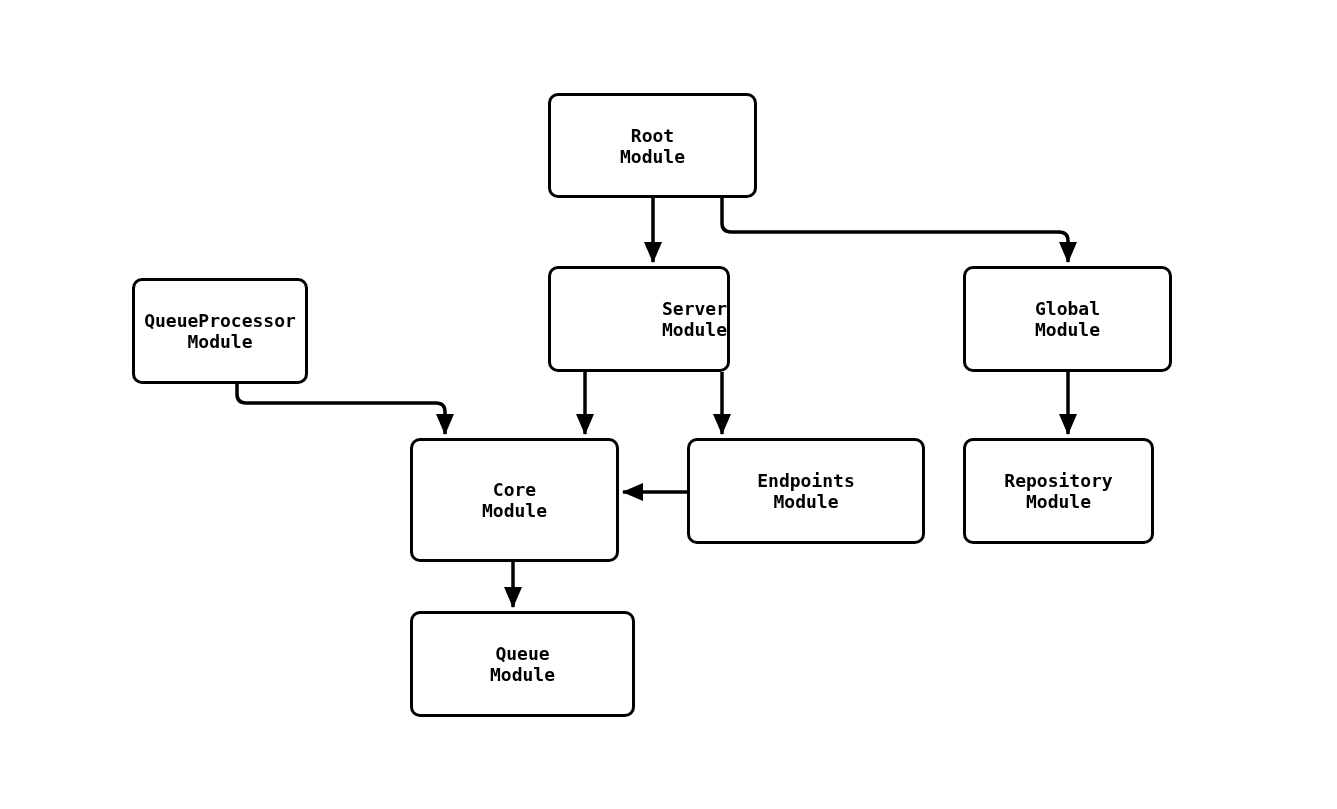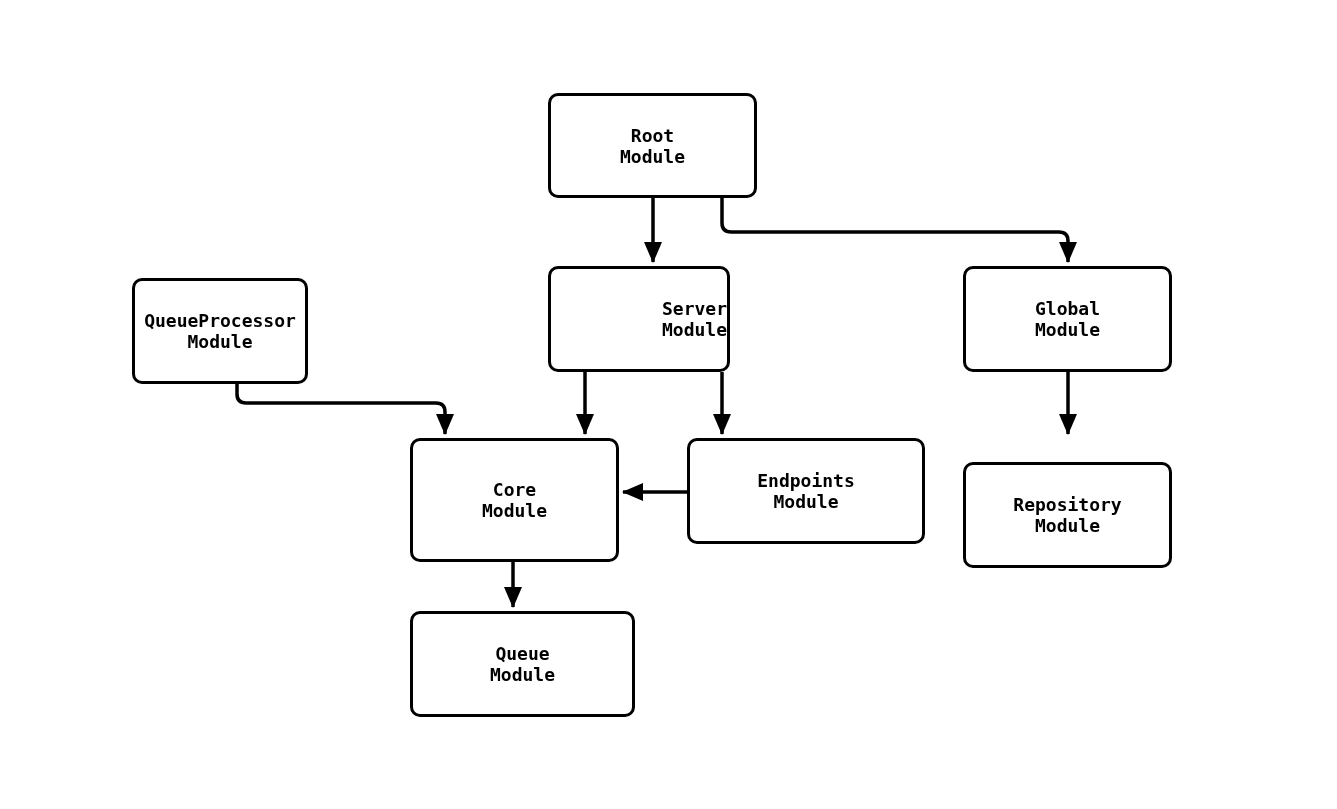--- a/index.html
+++ b/index.html
@@ -87,21 +87,21 @@
 Module</span>
   </div>
   <div class="node" style="left: 410px; top: 438px; width: 209px; height: 124px;">
     <span class="node-label">Core
 Module</span>
   </div>
   <div class="node" style="left: 687px; top: 438px; width: 238px; height: 106px;">
     <span class="node-label">Endpoints
 Module</span>
   </div>
-  <div class="node" style="left: 963px; top: 438px; width: 209px; height: 106px; margin-top: 24px;">
+  <div class="node" style="left: 963px; top: 438px; width: 191px; height: 106px;">
     <span class="node-label">Repository
 Module</span>
   </div>
   <div class="node" style="left: 410px; top: 611px; width: 225px; height: 106px;">
     <span class="node-label">Queue
 Module</span>
   </div>
 
 </div>
 

